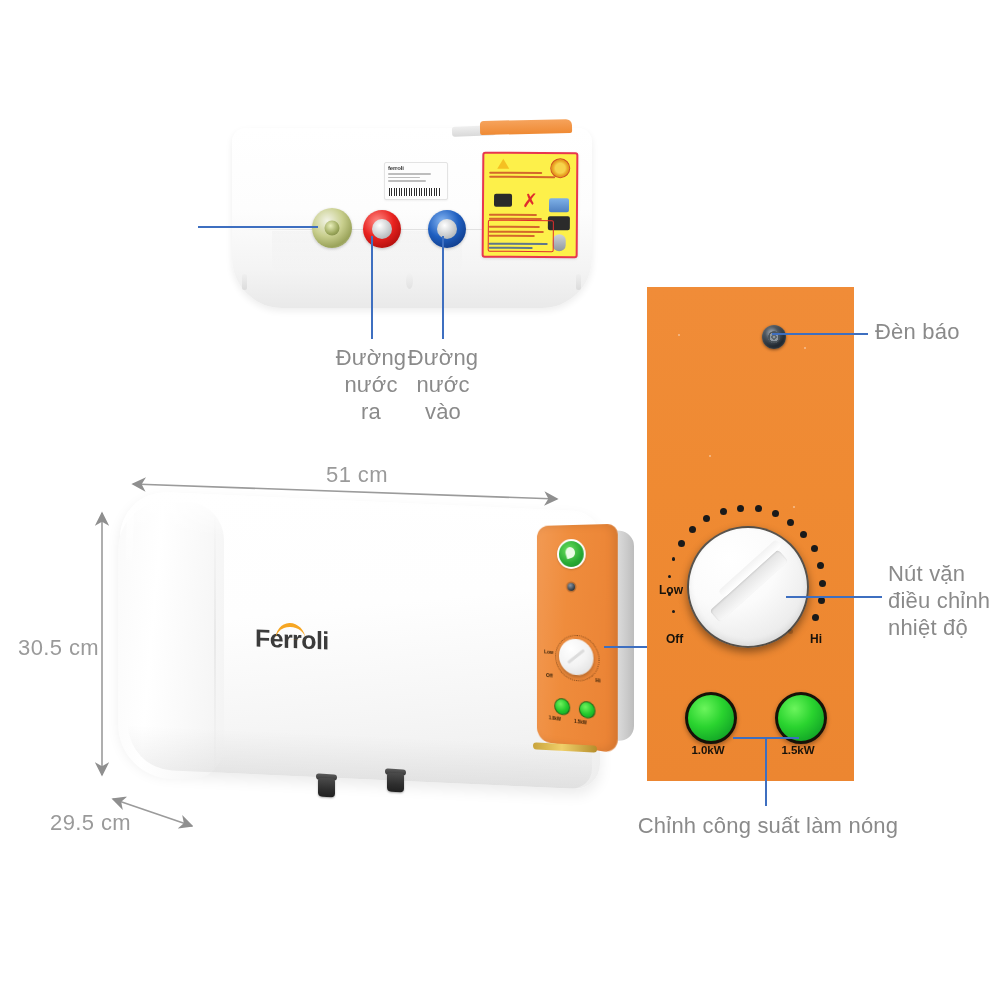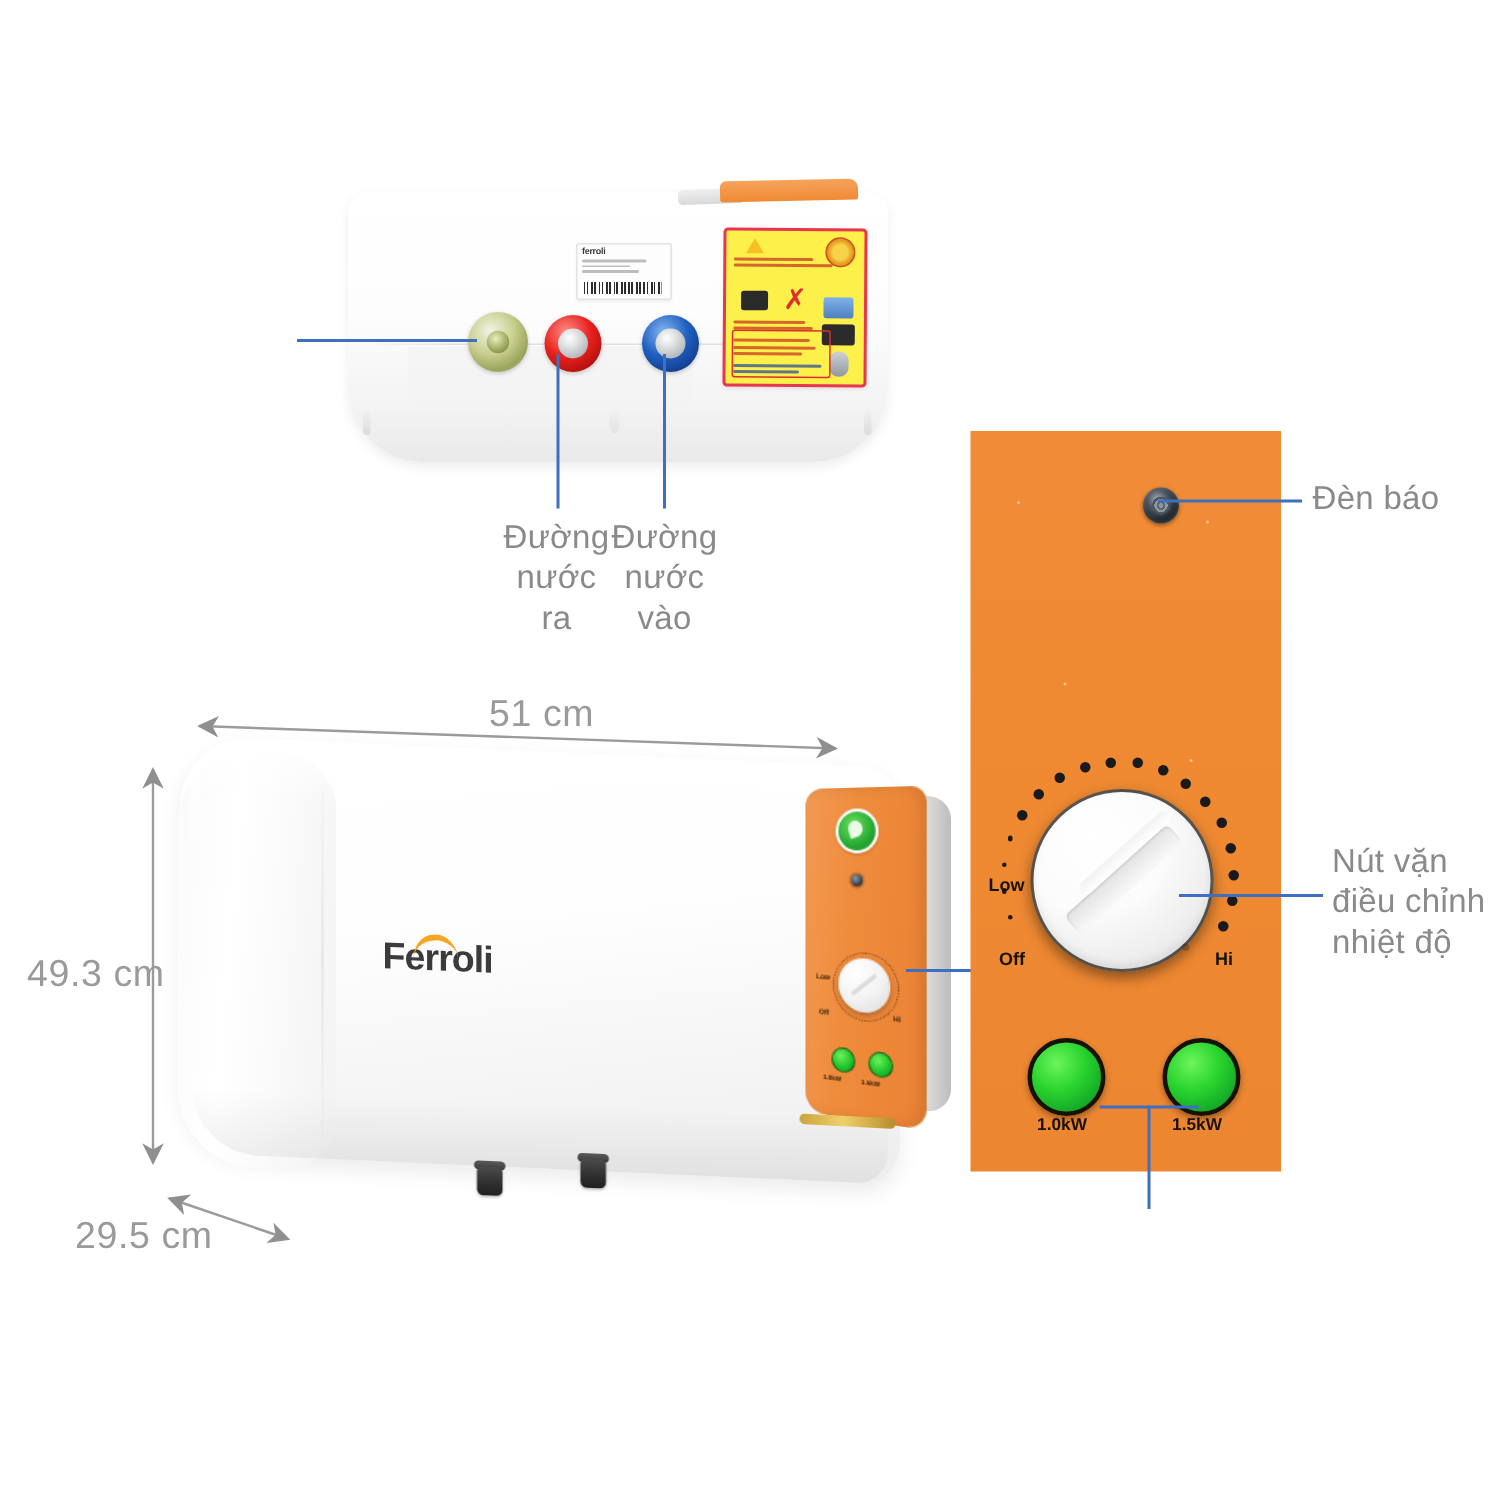--- a/index.html
+++ b/index.html
@@ -27,21 +27,21 @@
   .callout.left{text-align:left;}
 
   
   .lead{position:absolute;background:#3e6fc0;}
   .lead.h{height:2px;}
   .lead.v{width:2px;}
 
   
   .dim{
     color:#9a9a9a;
-    font-size:25px;
+    font-size:22px;
     letter-spacing:.4px;
     white-space:nowrap;
   }
 
   
   #backUnit{
     left:232px;top:128px;width:360px;height:180px;
   }
   #backBody{
     position:absolute;left:0;top:0;width:360px;height:180px;
@@ -493,35 +493,36 @@
   <div class="lead h" style="left:786px;top:596px;width:96px;"></div>
   <div class="lead h" style="left:733px;top:737px;width:66px;"></div>
   <div class="lead v" style="left:765px;top:737px;height:69px;"></div>
 
   <div class="abs callout left" style="left:875px;top:318px;width:130px;">Đèn báo</div>
 
   <div class="abs callout left" style="left:888px;top:560px;width:140px;">Nút vặn
 điều chỉnh
 nhiệt độ</div>
 
+  <div class="abs callout center" style="left:558px;top:812px;width:420px;">Chỉnh công suất làm nóng</div>
 
   <svg id="dimSvg" viewBox="0 0 1000 1000">
     <defs>
       <marker id="arrHead" markerWidth="9" markerHeight="9" refX="8" refY="4.5" orient="auto">
         <path d="M0,0 L9,4.5 L0,9 L2.6,4.5 z" fill="#8f8f8f"></path>
       </marker>
       <marker id="arrTail" markerWidth="9" markerHeight="9" refX="1" refY="4.5" orient="auto">
         <path d="M9,0 L0,4.5 L9,9 L6.4,4.5 z" fill="#8f8f8f"></path>
       </marker>
     </defs>
 
     <line x1="133" y1="484" x2="557" y2="499" stroke="#9b9b9b" stroke-width="1.6" marker-start="url(#arrTail)" marker-end="url(#arrHead)"></line>
 
     <line x1="102" y1="513" x2="102" y2="775" stroke="#9b9b9b" stroke-width="1.6" marker-start="url(#arrTail)" marker-end="url(#arrHead)"></line>
 
     <line x1="113" y1="799" x2="192" y2="826" stroke="#9b9b9b" stroke-width="1.6" marker-start="url(#arrTail)" marker-end="url(#arrHead)"></line>
   </svg>
 
   <div class="abs dim" style="left:326px;top:462px;">51 cm</div>
-  <div class="abs dim" style="left:18px;top:635px;">49.3 cm</div>
+  <div class="abs dim" style="left:18px;top:635px;">30.5 cm</div>
   <div class="abs dim" style="left:50px;top:810px;">29.5 cm</div>
 
 </div>
 
 </body></html>

